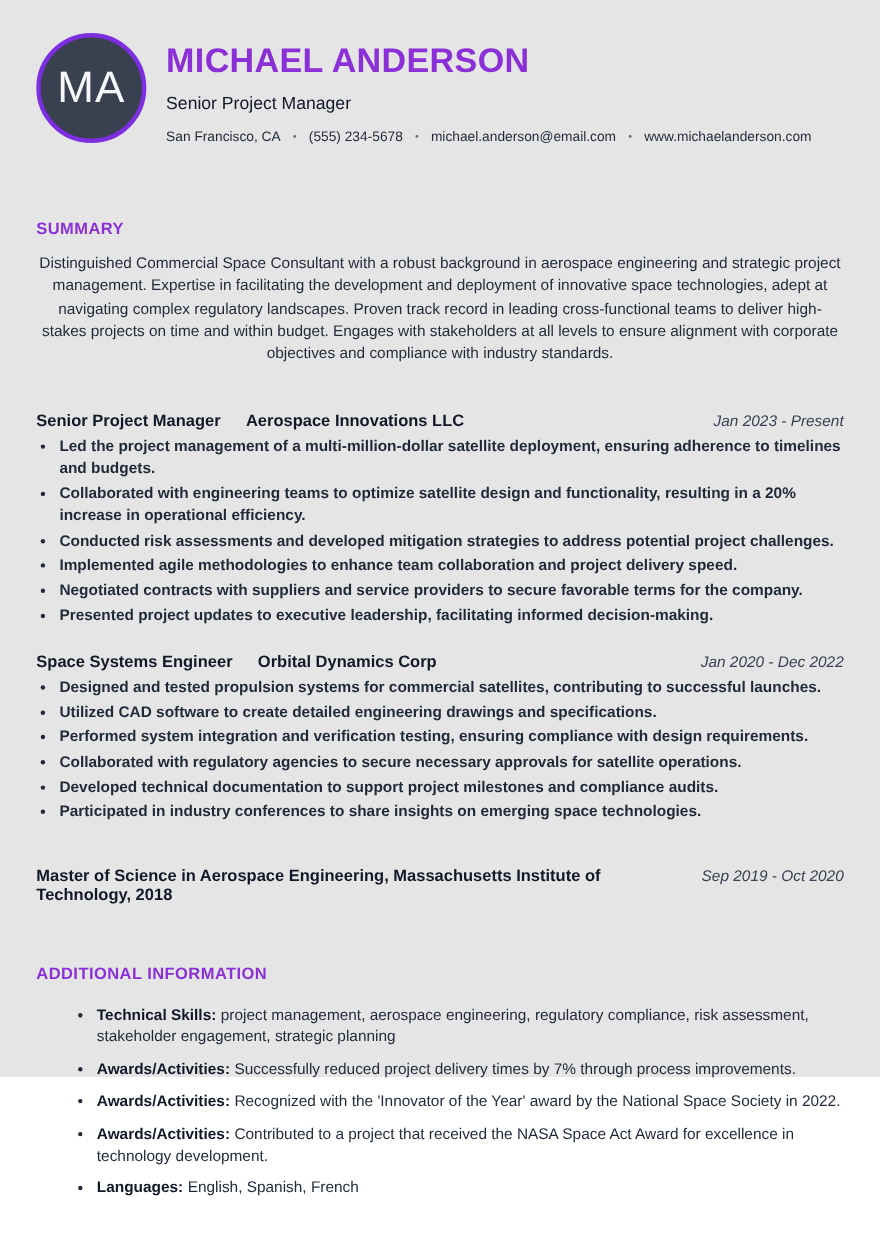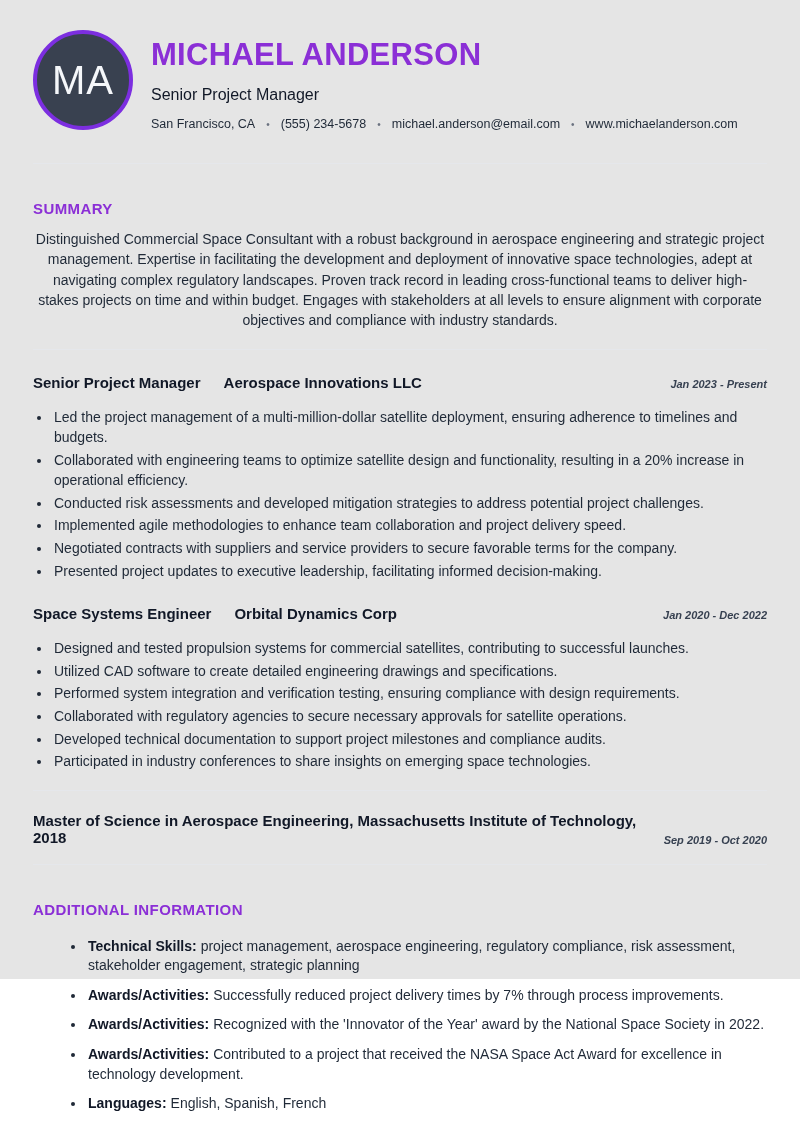--- a/index.html
+++ b/index.html
@@ -101,44 +101,44 @@
     margin-top: 24px;
   }
   .job-title-group { display: flex; align-items: baseline; }
   .job-title, .job-company {
     font-size: 15px;
     font-weight: 700;
     color: #111827;
   }
   .job-company { margin-left: 23px; }
   .job-dates, .edu-dates {
-    font-size: 11px;
+    font-size: 14px;
     font-style: italic;
     color: #374151;
     white-space: nowrap;
-    font-weight: bold;
   }
   ul.bullets {
-    margin-top: 16px;
+    margin-top: 4px;
     padding-left: 19px;
     list-style: disc;
+    font-weight: bold;
   }
   ul.bullets li {
     font-size: 14px;
     line-height: 1.47;
     margin-bottom: 2px;
     color: #1f2937;
     padding-left: 2px;
   }
 
   
   .edu-row {
     display: flex;
     justify-content: space-between;
-    align-items: flex-end;
+    align-items: flex-start;
     margin-top: 21px;
     gap: 16px;
   }
   .edu-degree {
     font-size: 15px;
     font-weight: 700;
     color: #111827;
   }
 
   

